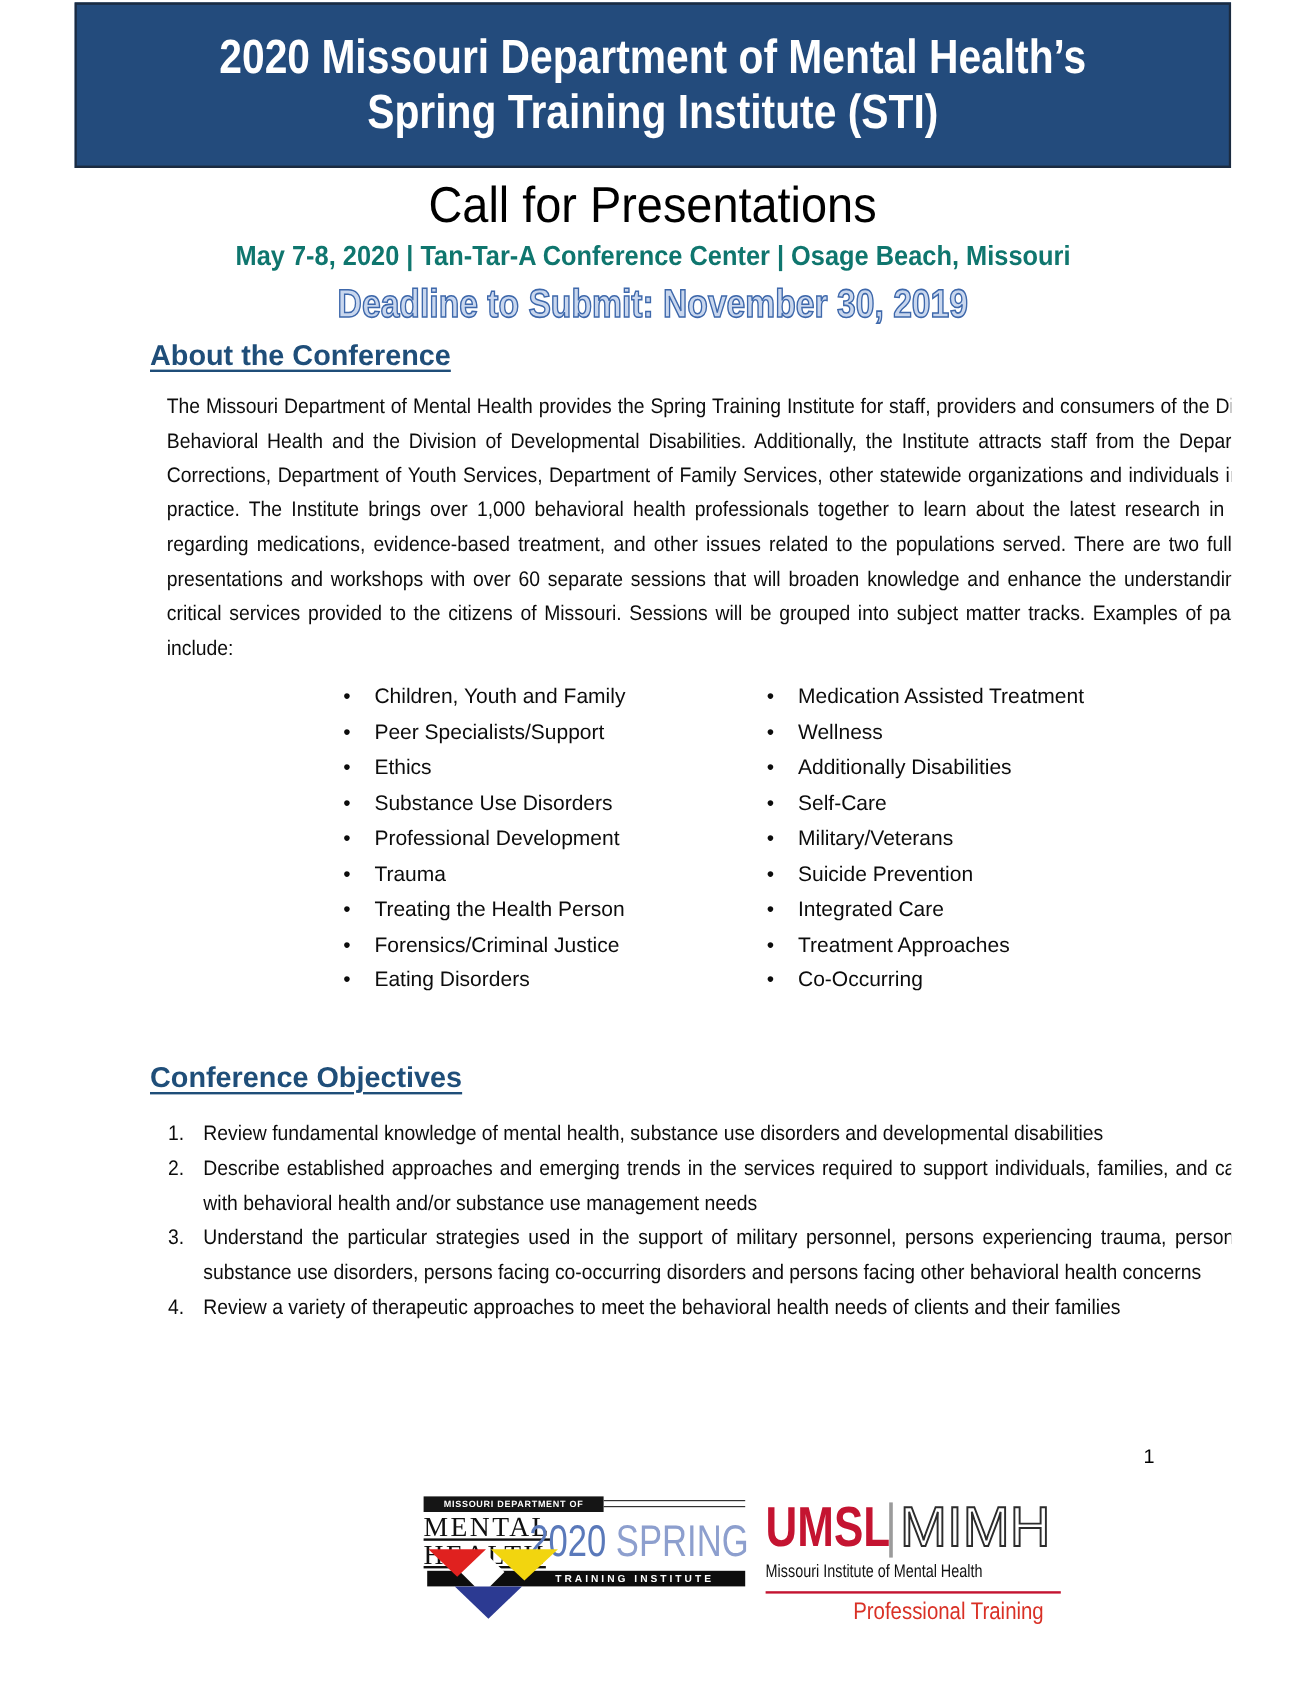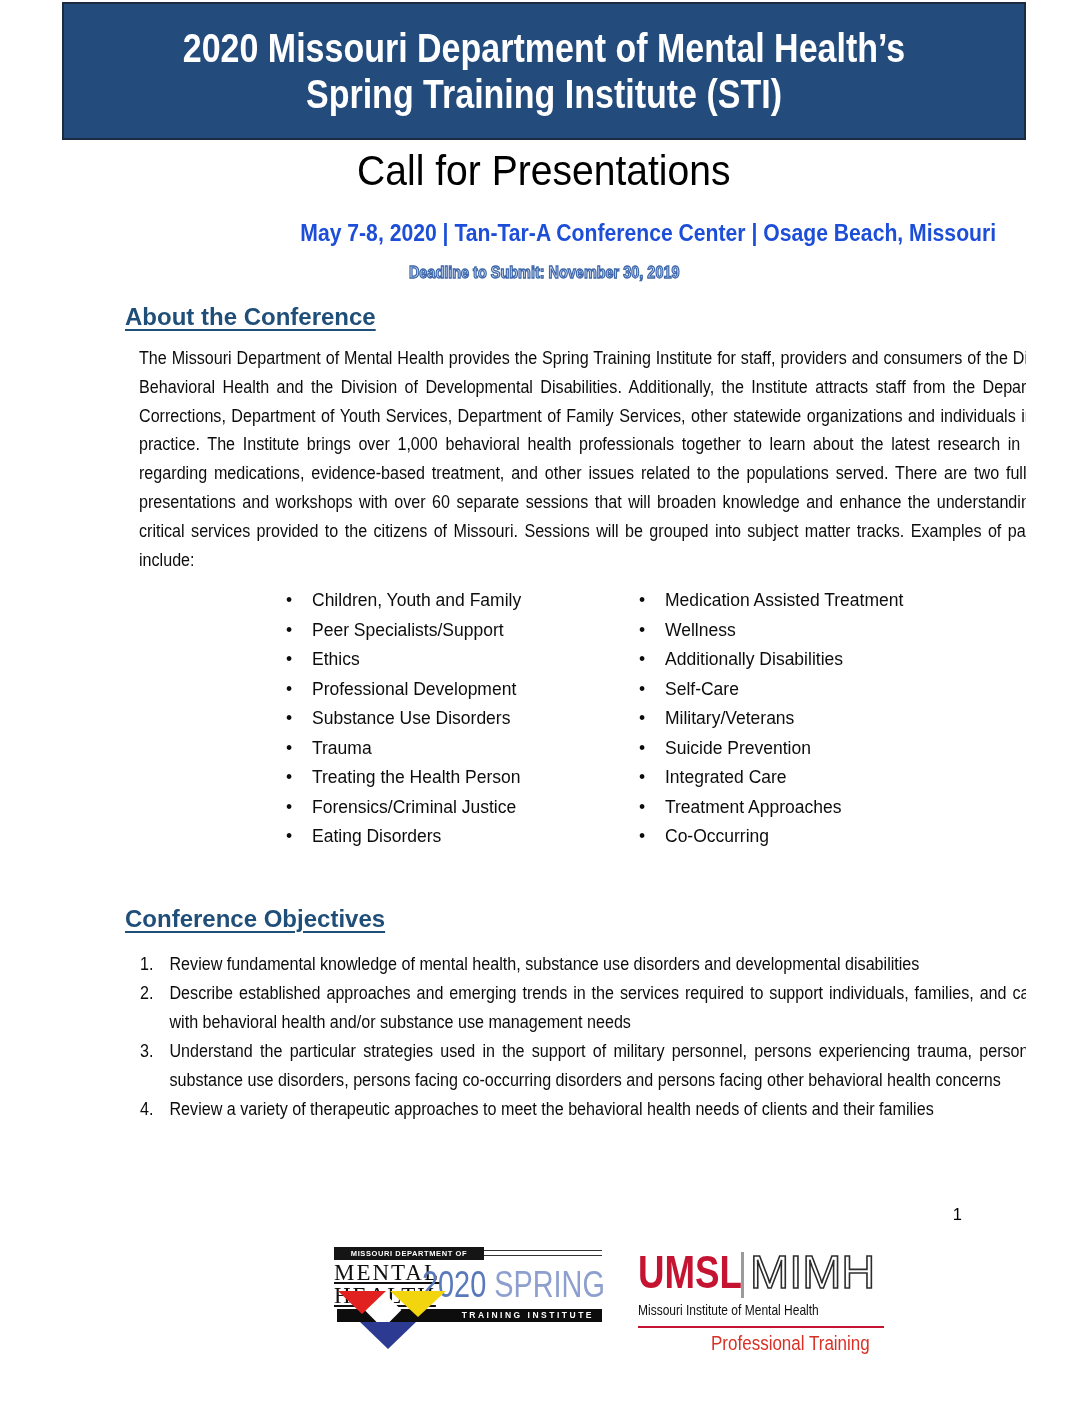--- a/index.html
+++ b/index.html
@@ -17,23 +17,23 @@
   
   .banner{margin-top:2px;width:100%;height:138px;background:var(--banner-bg);
     border:2px solid var(--banner-border);display:flex;flex-direction:column;
     justify-content:center;align-items:center;}
   .banner-line{color:#fff;font-weight:bold;font-size:40px;line-height:46px;white-space:nowrap;}
   .banner-line>span{display:inline-block;transform:scaleX(0.85);transform-origin:center;}
 
   
   .doc-title{margin-top:8px;text-align:center;font-size:42px;font-weight:normal;line-height:46px;color:#000;}
   .doc-title>span{display:inline-block;transform:scaleX(0.93);transform-origin:center;white-space:nowrap;}
-  .event-info{margin-top:24px;text-align:right;font-size:23px;font-weight:bold;line-height:30px;color:#1d4ed8;}
+  .event-info{margin-top:4px;text-align:center;font-size:23px;font-weight:bold;line-height:30px;color:#0f766e;}
   .event-info>span{display:inline-block;transform:scaleX(0.92);transform-origin:center;white-space:nowrap;}
-  .deadline{margin-top:10px;text-align:center;font-size:17px;font-weight:bold;line-height:30px;
+  .deadline{margin-top:10px;text-align:center;font-size:33px;font-weight:bold;line-height:30px;
     color:var(--deadline-fill);-webkit-text-stroke:1.3px var(--deadline-stroke);
     text-shadow:0 0 0 var(--deadline-stroke);}
   .deadline>span{display:inline-block;transform:scaleX(0.85);transform-origin:center;white-space:nowrap;}
 
   
   h2.sec{margin:14px 0 0 63px;font-size:24px;line-height:30px;color:var(--heading-blue);
     font-weight:bold;text-decoration:underline;text-decoration-thickness:2px;text-underline-offset:4px;}
   h2.sec.objectives-h{margin-top:52px;}
 
   
@@ -52,34 +52,34 @@
   ol.objectives{margin:16px 0 0 78px;width:1028px;transform:scaleX(0.921);transform-origin:left top;
     list-style:none;}
   ol.objectives li{position:relative;padding-left:32px;font-size:17.5px;line-height:29px;
     text-align:justify;color:#0c0c0c;}
   ol.objectives .num{position:absolute;left:0;top:0;}
 
   
   .page-number{position:absolute;top:1205px;right:64px;font-size:16.5px;color:#000;}
 
   
-  .sti-logo{position:absolute;left:272px;top:1247px;width:268px;height:106px;}
+  .sti-logo{position:absolute;left:291px;top:1247px;width:268px;height:106px;}
   .sti-topbar{position:absolute;left:0;top:0;width:150px;height:13px;background:#151515;color:#fff;
     font-size:7.5px;font-weight:bold;letter-spacing:0.6px;text-align:center;line-height:13px;white-space:nowrap;}
   .sti-dbl{position:absolute;left:150px;top:3px;width:118px;height:6px;
     border-top:1.5px solid #333;border-bottom:1.5px solid #333;}
   .sti-mental{position:absolute;left:0;top:15px;font-family:"Liberation Serif",serif;
     font-size:23px;line-height:22.5px;letter-spacing:2px;color:#101010;text-decoration:underline;}
   .sti-spring{position:absolute;left:88px;top:16px;font-size:37px;line-height:44px;white-space:nowrap;
     transform:scaleX(0.78);transform-origin:left top;}
   .sti-spring .year{color:var(--spring-blue);}
   .sti-spring .spring{color:var(--spring-light);}
   .sti-bar{position:absolute;left:3px;top:62px;width:265px;height:13px;background:#0d0d0d;color:#fff;
     font-size:8.5px;font-weight:bold;letter-spacing:2.5px;line-height:13px;text-align:right;
-    padding-right:8px;z-index:1;white-space:nowrap;}
+    padding-right:26px;z-index:1;white-space:nowrap;}
   .sti-diamond{position:absolute;left:36px;top:50px;width:26px;height:26px;background:#fff;
     transform:rotate(45deg);z-index:2;}
   .tri{position:absolute;width:0;height:0;z-index:3;}
   .tri-red{left:4px;top:44px;border-left:24px solid transparent;border-right:24px solid transparent;
     border-top:23px solid var(--logo-red);}
   .tri-yellow{left:56px;top:44px;border-left:28px solid transparent;border-right:28px solid transparent;
     border-top:26px solid var(--logo-yellow);}
   .tri-blue{left:26px;top:75px;border-left:28px solid transparent;border-right:28px solid transparent;
     border-top:27px solid var(--logo-blue);}
 
@@ -115,22 +115,22 @@
 
   <h2 class="sec">About the Conference</h2>
 
   <p class="about-text">The Missouri Department of Mental Health provides the Spring Training Institute for staff, providers and consumers of the Division of Behavioral Health and the Division of Developmental Disabilities. Additionally, the Institute attracts staff from the Department of Corrections, Department of Youth Services, Department of Family Services, other statewide organizations and individuals in private practice. The Institute brings over 1,000 behavioral health professionals together to learn about the latest research in the field regarding medications, evidence-based treatment, and other issues related to the populations served. There are two full days of presentations and workshops with over 60 separate sessions that will broaden knowledge and enhance the understanding of the critical services provided to the citizens of Missouri. Sessions will be grouped into subject matter tracks. Examples of past tracks include:</p>
 
   <div class="tracks">
     <ul class="track-col col1">
       <li>Children, Youth and Family</li>
       <li>Peer Specialists/Support</li>
       <li>Ethics</li>
+      <li>Substance Use Disorders</li>
       <li>Professional Development</li>
-      <li>Substance Use Disorders</li>
       <li>Trauma</li>
       <li>Treating the Health Person</li>
       <li>Forensics/Criminal Justice</li>
       <li>Eating Disorders</li>
     </ul>
     <ul class="track-col col2">
       <li>Medication Assisted Treatment</li>
       <li>Wellness</li>
       <li>Additionally Disabilities</li>
       <li>Self-Care</li>

